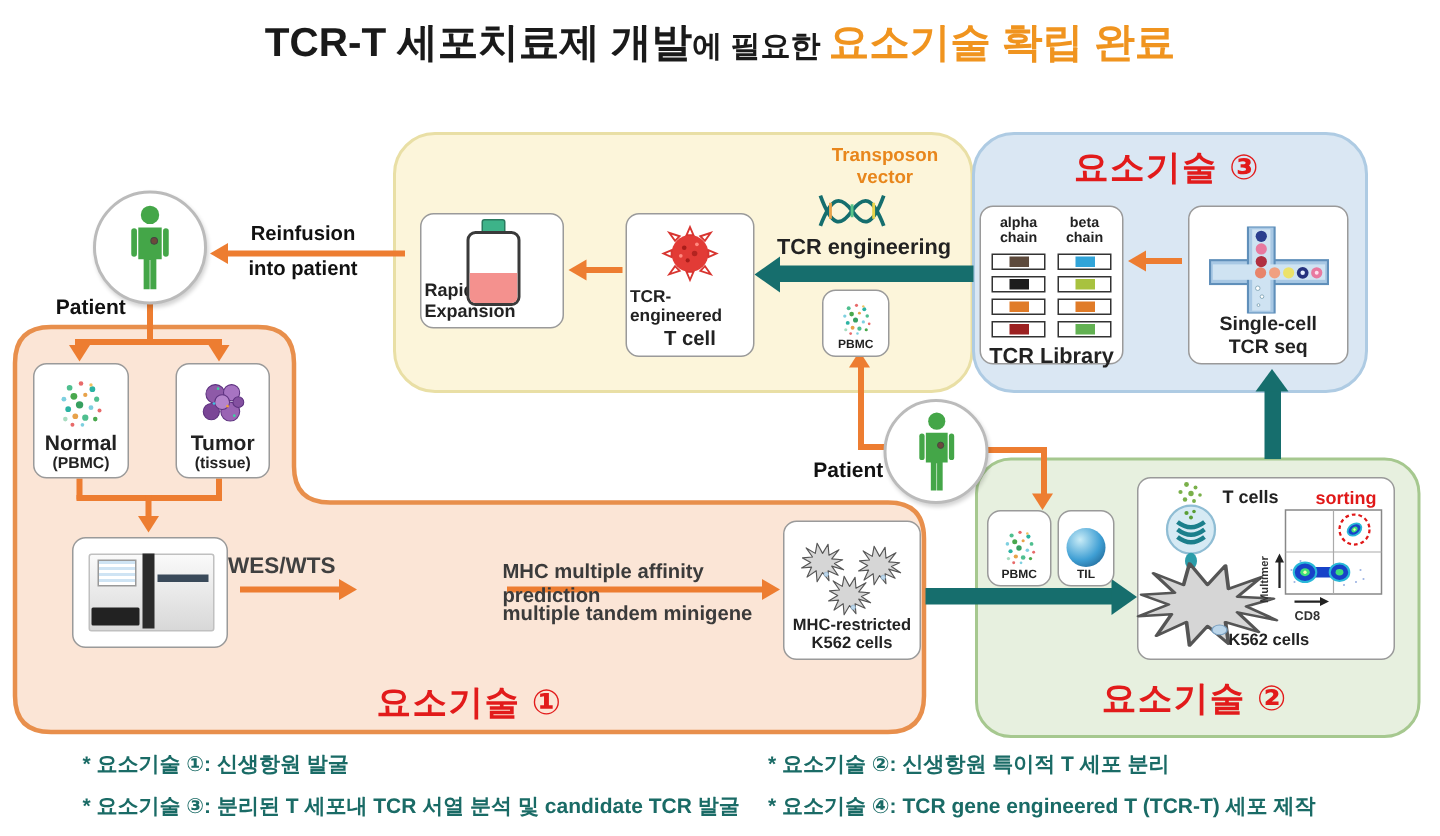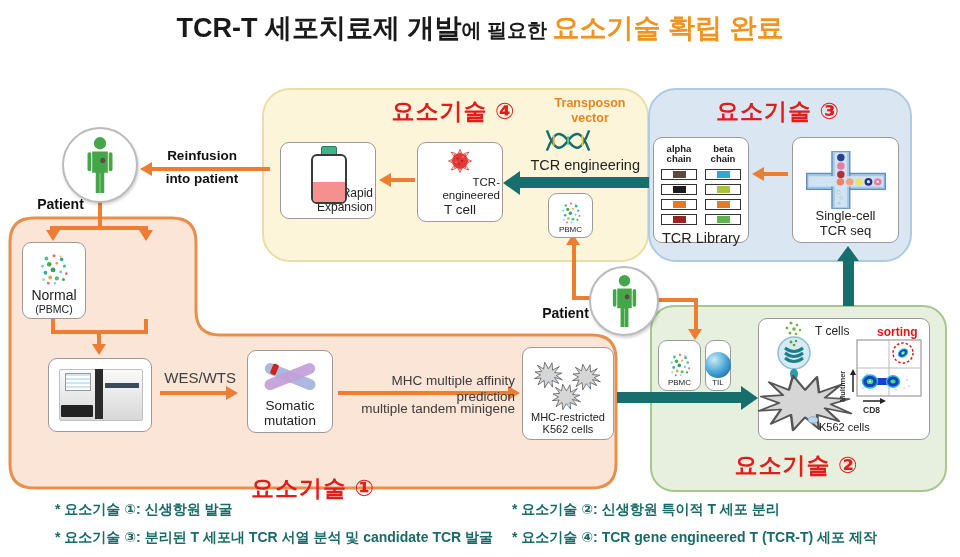--- a/index.html
+++ b/index.html
@@ -14,21 +14,21 @@
   
   .bigbox{border-radius:28px;}
   .box4{left:262px;top:88px;width:383px;height:170px;background:#FCF5DA;border:2px solid #E9DFA5;}
   .box3{left:648px;top:88px;width:260px;height:170px;background:#DAE7F3;border:2px solid #AECBE3;}
   .box2{left:650px;top:305px;width:293px;height:183px;background:#E7F0DF;border:2.5px solid #A6C88F;border-radius:24px;}
   .boxtitle{color:#E21B1B;font-size:23px;font-weight:bold;text-align:center;letter-spacing:1px;}
   
   .card{position:absolute;background:#fff;border:1.5px solid #9a9a9a;border-radius:9px;
         display:flex;flex-direction:column;align-items:center;justify-content:flex-end;
         box-sizing:border-box;padding:3px 2px;}
-  .clabel{font-weight:normal;color:#222;text-align:right;line-height:1.15;}
+  .clabel{font-weight:bold;color:#222;text-align:left;line-height:1.15;}
   
   .osh{position:absolute;background:#ED7D31;}
   .oh{position:absolute;width:0;height:0;}
   .oh.left{border-top:7px solid transparent;border-bottom:7px solid transparent;border-right:12px solid #ED7D31;}
   .oh.right{border-top:7px solid transparent;border-bottom:7px solid transparent;border-left:12px solid #ED7D31;}
   .oh.down{border-left:7px solid transparent;border-right:7px solid transparent;border-top:11px solid #ED7D31;}
   .oh.up{border-left:7px solid transparent;border-right:7px solid transparent;border-bottom:11px solid #ED7D31;}
   .tsh{position:absolute;background:#166E6D;}
   .th{position:absolute;width:0;height:0;}
   .th.left{border-top:12px solid transparent;border-bottom:12px solid transparent;border-right:17px solid #166E6D;}
@@ -120,23 +120,22 @@
   </div>
 
   <svg class="abs" style="left:8px;top:216px" width="620" height="282">
     <path d="M 26,2 H 164 Q 188,2 188,26 V 95 Q 188,119 212,119 H 584 Q 608,119 608,143 V 248 Q 608,272 584,272 H 26 Q 2,272 2,248 V 26 Q 2,2 26,2 Z" fill="#FBE5D6" stroke="#E88F4C" stroke-width="3"></path>
   </svg>
 
   <div class="abs bigbox box4"></div>
   <div class="abs bigbox box3"></div>
   <div class="abs bigbox box2"></div>
 
-  <div class="abs boxtitle" style="left:262px;top:96px;width:383px">요소기술 ④</div>
   <div class="abs boxtitle" style="left:648px;top:96px;width:260px">요소기술 ③</div>
-  <div class="abs boxtitle" style="left:10px;top:473px;width:606px">요소기술 ①</div>
+  <div class="abs boxtitle" style="left:10px;top:453px;width:606px">요소기술 ①</div>
   <div class="abs boxtitle" style="left:650px;top:450px;width:293px">요소기술 ②</div>
 
   <div class="oh left" style="left:140px;top:162px"></div>
   <div class="osh" style="left:151px;top:167px;width:119px;height:4px"></div>
 
   <div class="osh" style="left:98px;top:202px;width:4px;height:28px"></div>
   <div class="osh" style="left:50px;top:226px;width:98px;height:4px"></div>
   <div class="oh down" style="left:46px;top:230px"></div>
   <div class="oh down" style="left:139px;top:230px"></div>
 
@@ -191,40 +190,38 @@
     <div>Reinfusion</div>
     <div style="margin-top:8px">into patient</div>
   </div>
 
   <div class="card" style="left:22px;top:242px;width:64px;height:77px">
     <svg width="40" height="38" viewBox="0 0 40 40">
         <use href="#sym-pbmc"></use>
       </svg>
     <div class="clabel" style="font-size:14px">Normal</div>
     <div class="clabel" style="font-size:10.5px">(PBMC)</div>
+  </div>
+  <div class="card" style="left:117px;top:242px;width:63px;height:77px">
+    <svg width="38" height="36" viewBox="0 0 40 40">
+        <use href="#sym-tumor"></use>
+      </svg>
+    <div class="clabel" style="font-size:14px">Tumor</div>
+    <div class="clabel" style="font-size:10.5px">(tissue)</div>
   </div>
   <div class="card" style="left:48px;top:358px;width:104px;height:74px;justify-content:center">
     <div class="seq-machine">
       <div class="seq-body"></div>
         <div class="seq-stripe"></div>
         <div class="seq-screen"></div>
         <div class="seq-base"></div>
         <div class="seq-hline"></div>
     </div>
   </div>
   <div class="abs clabel" style="left:152px;top:369px;width:84px;font-size:15px;color:#404040">WES/WTS</div>
-  <div class="card" style="left:247px;top:350px;width:86px;height:83px">
-    <svg width="66" height="42" viewBox="0 0 70 50">
-      <rect x="3" y="18" width="64" height="13" rx="6.5" fill="#aab9dc" transform="rotate(22 35 25)"></rect>
-      <rect x="3" y="18" width="64" height="13" rx="6.5" fill="#c2a0d8" transform="rotate(-22 35 25)" opacity="0.92"></rect>
-      <rect x="11" y="17" width="7" height="13" rx="2" fill="#cc2222" transform="rotate(22 35 25)"></rect>
-    </svg>
-    <div class="clabel" style="font-size:13.5px">Somatic</div>
-    <div class="clabel" style="font-size:13.5px">mutation</div>
-  </div>
   <div class="abs clabel" style="left:335px;top:373px;width:180px;font-size:13.5px;color:#3b3b3b">MHC multiple affinity prediction</div>
   <div class="abs clabel" style="left:335px;top:401px;width:180px;font-size:13.5px;color:#3b3b3b">multiple tandem minigene</div>
   <div class="card" style="left:522px;top:347px;width:92px;height:93px">
     <div style="position:relative;width:76px;height:50px">
       <svg class="abs" style="left:2px;top:0" width="34" height="28" viewBox="0 0 100 92">
           <use href="#sym-spiky"></use>
         </svg>
       <svg class="abs" style="left:40px;top:2px" width="34" height="28" viewBox="0 0 100 92">
           <use href="#sym-spiky"></use>
         </svg>
@@ -238,21 +235,21 @@
 
   <div class="card" style="left:280px;top:142px;width:96px;height:77px">
     <div class="bottle">
       <div class="cap"></div>
         <div class="body">
           <div class="liquid"></div>
         </div>
     </div>
     <div class="clabel" style="font-size:12px">Rapid Expansion</div>
   </div>
-  <div class="card" style="left:417px;top:142px;width:86px;height:80px">
+  <div class="card" style="left:417px;top:142px;width:86px;height:96px">
     <svg width="56" height="52" viewBox="0 0 60 60">
       <circle cx="30" cy="30" r="16" fill="#E23B36"></circle>
       <circle cx="25" cy="25" r="2" fill="#a81d1a"></circle>
         <circle cx="34" cy="30" r="2.4" fill="#b32420"></circle>
       <circle cx="28" cy="36" r="1.8" fill="#a81d1a"></circle>
         <circle cx="36" cy="22" r="1.6" fill="#ff8a80"></circle>
       <circle cx="22" cy="32" r="1.6" fill="#ff8a80"></circle>
       <g stroke="#d83530" stroke-width="1.6" fill="#fff">
         <path d="M27,14 L33,14 L30,7 Z"></path>
           <path d="M27,46 L33,46 L30,53 Z"></path>
@@ -350,21 +347,21 @@
     <div class="clabel" style="font-size:13px">Single-cell</div>
     <div class="clabel" style="font-size:13px">TCR seq</div>
   </div>
 
   <div class="card" style="left:658px;top:340px;width:43px;height:51px">
     <svg width="30" height="28" viewBox="0 0 40 40">
         <use href="#sym-pbmc"></use>
       </svg>
     <div class="clabel" style="font-size:8px">PBMC</div>
   </div>
-  <div class="card" style="left:705px;top:340px;width:26px;height:51px">
+  <div class="card" style="left:705px;top:340px;width:38px;height:51px">
     <div class="til-sphere"></div>
     <div class="clabel" style="font-size:8px">TIL</div>
   </div>
   <div class="card" style="left:758px;top:318px;width:172px;height:122px;padding:12px">
 
     <svg class="abs" style="left:8px;top:0" width="54" height="72" viewBox="0 0 54 72">
       <g fill="#7ab04a">
           <circle cx="24" cy="4" r="1.6"></circle>
           <circle cx="30" cy="6" r="1.3"></circle>
           <circle cx="20" cy="9" r="1.4"></circle>

